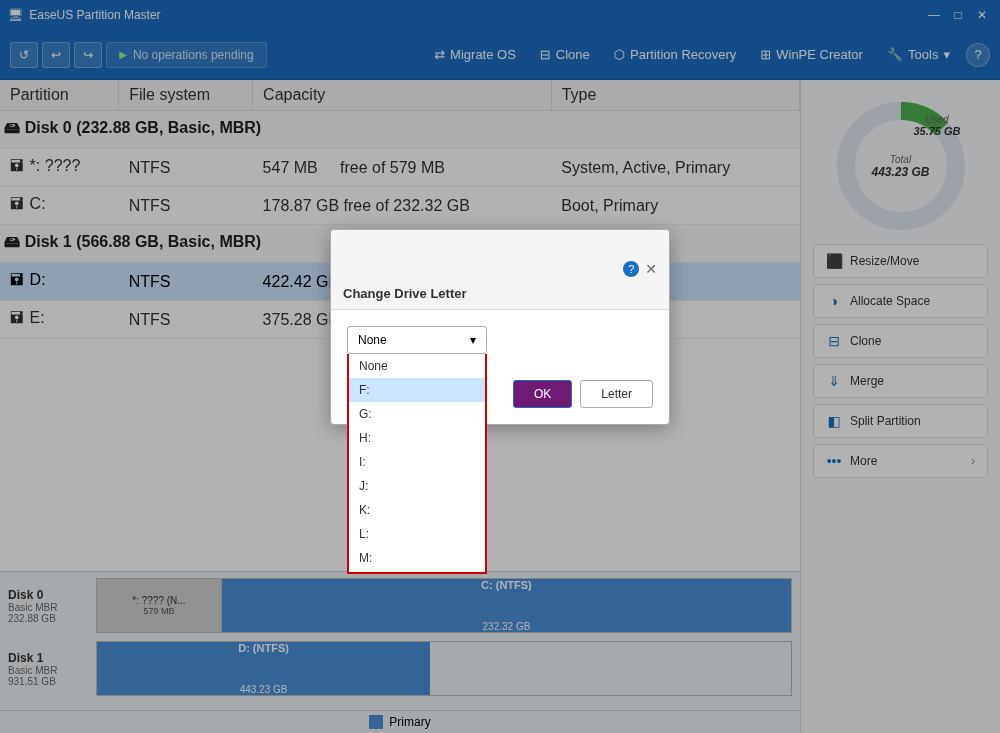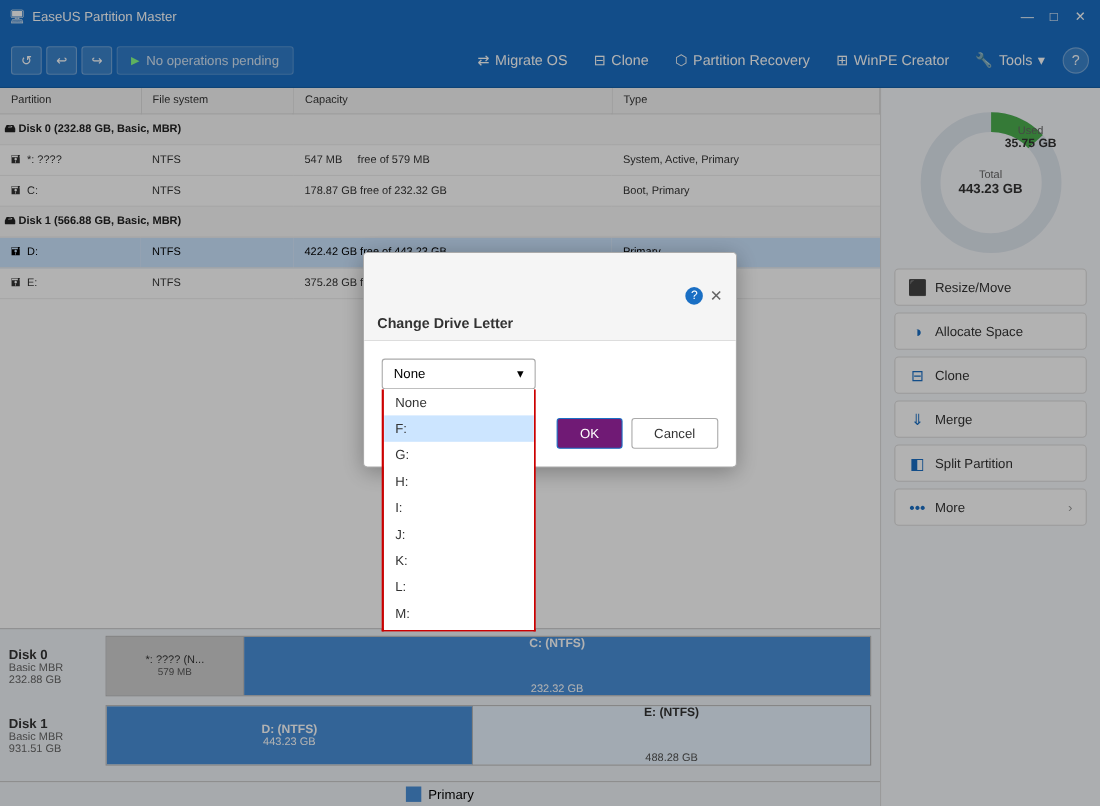--- a/index.html
+++ b/index.html
@@ -76,21 +76,21 @@
       display: flex;
       flex-direction: column;
       overflow: hidden;
       background: white;
     }
 
     
     .partition-table {
       width: 100%;
       border-collapse: collapse;
-      font-size: 10px;
+      font-size: 16px;
     }
     .partition-table th {
       background: #f5f5f5;
       border-bottom: 1px solid #ddd;
       border-right: 1px solid #ddd;
       padding: 6px 10px;
       text-align: left;
       font-weight: normal;
       color: #333;
       position: sticky; top: 0;
@@ -182,20 +182,21 @@
       align-items: center;
       padding-top: 8px;
     }
 
     
     .donut-container {
       position: relative;
       width: 140px;
       height: 140px;
       margin: 8px auto;
+      font-style: italic;
     }
     .donut-label-used {
       position: absolute;
       top: 18px; right: 10px;
       font-size: 10px; color: #333; text-align: center;
     }
     .donut-center {
       position: absolute;
       top: 50%; left: 50%;
       transform: translate(-50%, -50%);
@@ -448,24 +449,20 @@
       <div class="disk-visual-row">
         <div class="disk-label">
           <div class="disk-label-name">Disk 1</div>
           <div class="disk-label-type">Basic MBR</div>
           <div class="disk-label-size">931.51 GB</div>
         </div>
         <div class="disk-bar">
           <div class="disk-segment" style="width:48%; background:#4a90d9; color:white;">
             <div style="font-size:11px;font-weight:bold;">D: (NTFS)</div>
             <div style="font-size:10px;">443.23 GB</div>
-          </div>
-          <div class="disk-segment seg-light" style="width:52%;">
-            <div style="font-size:11px;font-weight:bold;color:#333">E: (NTFS)</div>
-            <div style="font-size:10px;color:#555">488.28 GB</div>
           </div>
         </div>
       </div>
     </div>
 
     <div class="legend-area">
       <div class="legend-box"></div>
       <span>Primary</span>
     </div>
   </div>
@@ -543,16 +540,16 @@
           <div class="dropdown-item">J:</div>
           <div class="dropdown-item">K:</div>
           <div class="dropdown-item">L:</div>
           <div class="dropdown-item">M:</div>
           <div class="dropdown-item">N:</div>
         </div>
       </div>
     </div>
     <div class="modal-footer">
       <button class="modal-btn modal-btn-ok">OK</button>
-      <button class="modal-btn modal-btn-cancel">Cancel</button>
+      <button class="modal-btn modal-btn-cancel">Letter</button>
     </div>
   </div>
 </div>
 
 </body></html>

